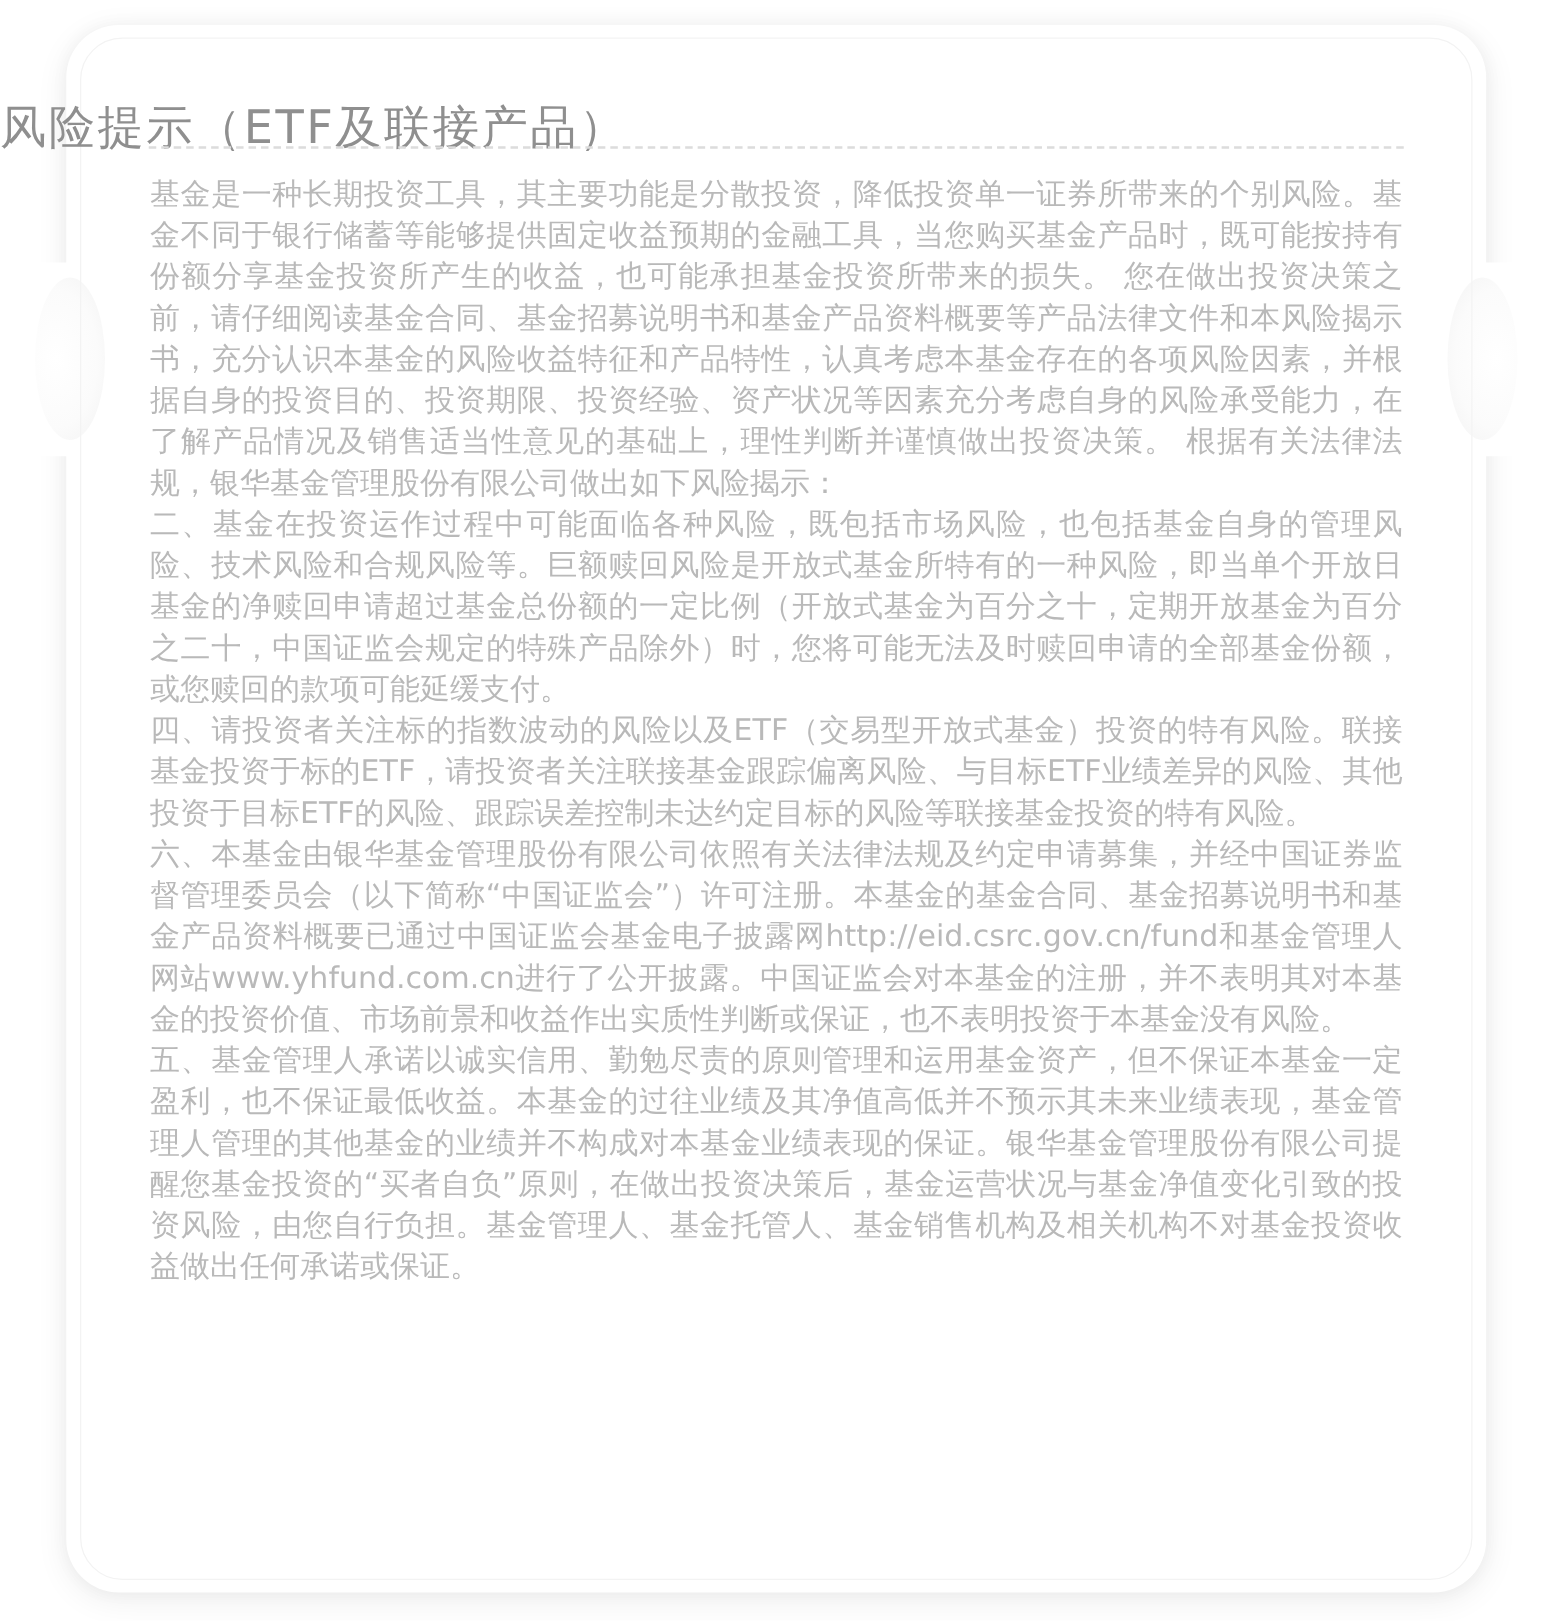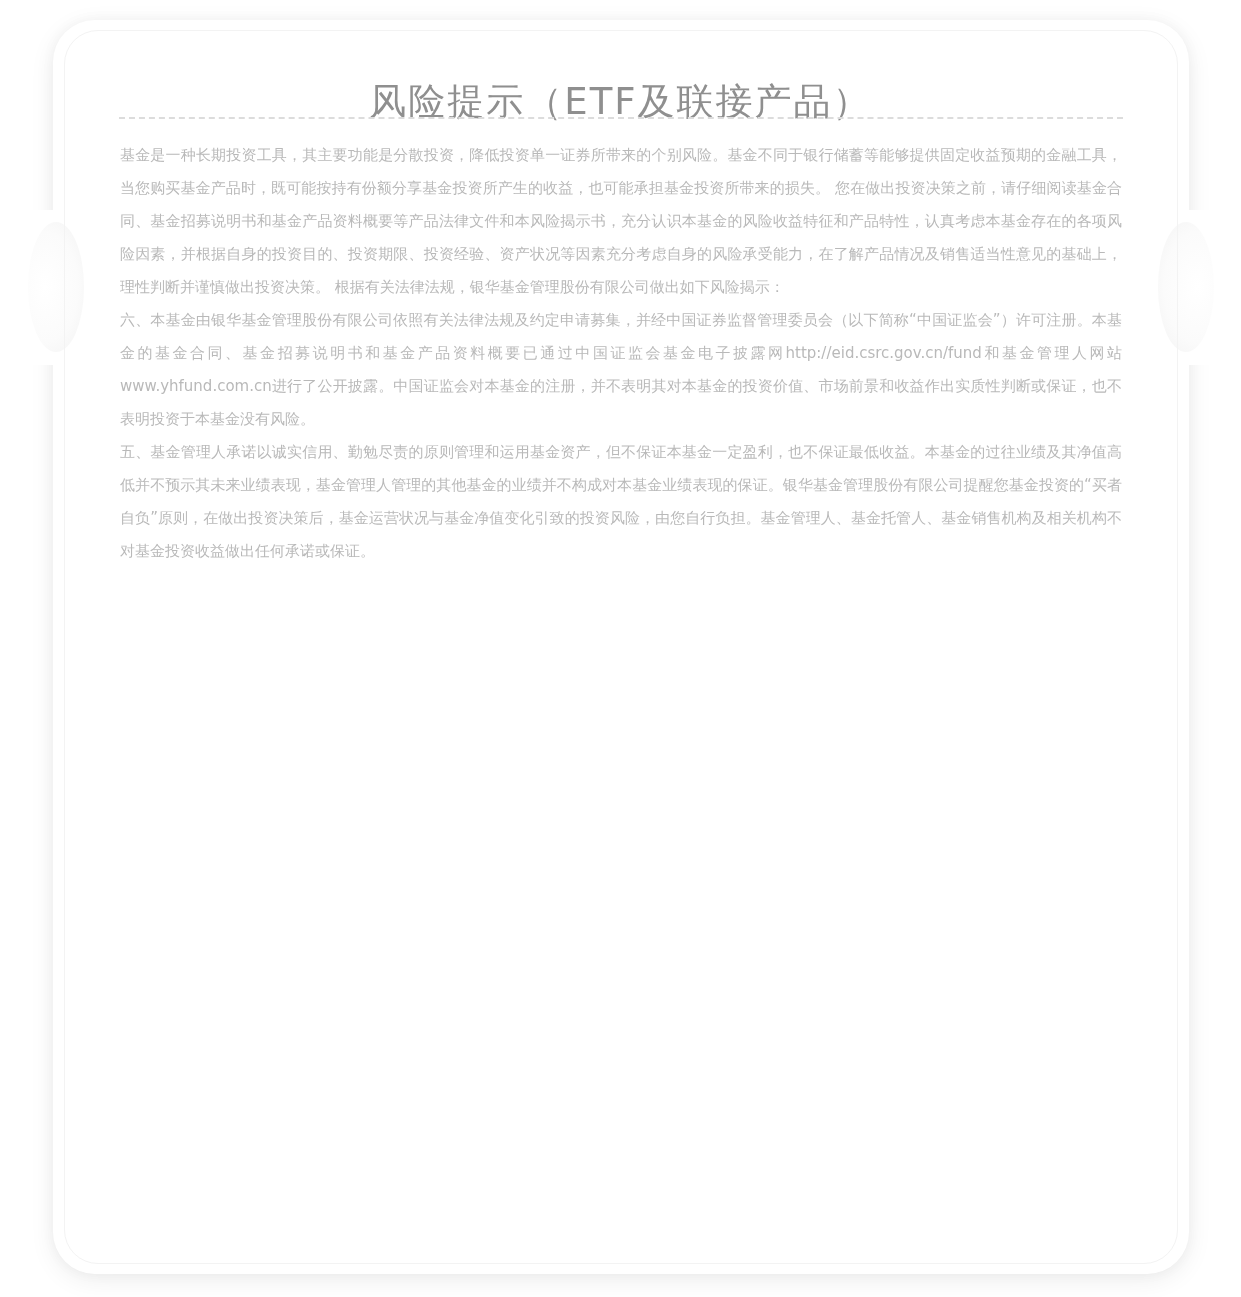--- a/index.html
+++ b/index.html
@@ -59,42 +59,42 @@
     background: #ffffff;
   }
   .notch-mask.left { left: 0px; }
   .notch-mask.right { left: 1181px; }
 
   .title {
     position: absolute;
     left: 0;
     top: 62px;
     width: 1241px;
-    text-align: center;
+    text-align: left;
     font-size: 37px;
     color: #8f8f8f;
     letter-spacing: 2px;
     font-weight: normal;
     line-height: 50px;
     margin-top: 15px;
   }
   .divider {
     position: absolute;
     left: 119px;
     top: 117px;
     width: 1004px;
     height: 0;
     border-top: 2px dashed #dcdcdc;
   }
   .content {
     position: absolute;
     left: 120px;
     top: 139px;
     width: 1002px;
-    font-size: 15px;
+    font-size: 24px;
     line-height: 33px;
     color: #b9b9b9;
     text-align: justify;
     text-justify: inter-character;
   }
   .content p {
     margin: 0;
     padding: 0;
   }
 </style>
@@ -106,15 +106,17 @@
 <div class="notch-mask right"></div>
 <div class="notch left"></div>
 <div class="notch right"></div>
 <div class="card-inner-border"></div>
 
 <h1 class="title">风险提示（ETF及联接产品）</h1>
 <div class="divider"></div>
 
 <div class="content">
   <p>基金是一种长期投资工具，其主要功能是分散投资，降低投资单一证券所带来的个别风险。基金不同于银行储蓄等能够提供固定收益预期的金融工具，当您购买基金产品时，既可能按持有份额分享基金投资所产生的收益，也可能承担基金投资所带来的损失。 您在做出投资决策之前，请仔细阅读基金合同、基金招募说明书和基金产品资料概要等产品法律文件和本风险揭示书，充分认识本基金的风险收益特征和产品特性，认真考虑本基金存在的各项风险因素，并根据自身的投资目的、投资期限、投资经验、资产状况等因素充分考虑自身的风险承受能力，在了解产品情况及销售适当性意见的基础上，理性判断并谨慎做出投资决策。 根据有关法律法规，银华基金管理股份有限公司做出如下风险揭示：</p>
+  <p>二、基金在投资运作过程中可能面临各种风险，既包括市场风险，也包括基金自身的管理风险、技术风险和合规风险等。巨额赎回风险是开放式基金所特有的一种风险，即当单个开放日基金的净赎回申请超过基金总份额的一定比例（开放式基金为百分之十，定期开放基金为百分之二十，中国证监会规定的特殊产品除外）时，您将可能无法及时赎回申请的全部基金份额，或您赎回的款项可能延缓支付。</p>
+  <p>四、请投资者关注标的指数波动的风险以及ETF（交易型开放式基金）投资的特有风险。联接基金投资于标的ETF，请投资者关注联接基金跟踪偏离风险、与目标ETF业绩差异的风险、其他投资于目标ETF的风险、跟踪误差控制未达约定目标的风险等联接基金投资的特有风险。</p>
   <p>六、本基金由银华基金管理股份有限公司依照有关法律法规及约定申请募集，并经中国证券监督管理委员会（以下简称“中国证监会”）许可注册。本基金的基金合同、基金招募说明书和基金产品资料概要已通过中国证监会基金电子披露网http://eid.csrc.gov.cn/fund和基金管理人网站www.yhfund.com.cn进行了公开披露。中国证监会对本基金的注册，并不表明其对本基金的投资价值、市场前景和收益作出实质性判断或保证，也不表明投资于本基金没有风险。</p>
   <p>五、基金管理人承诺以诚实信用、勤勉尽责的原则管理和运用基金资产，但不保证本基金一定盈利，也不保证最低收益。本基金的过往业绩及其净值高低并不预示其未来业绩表现，基金管理人管理的其他基金的业绩并不构成对本基金业绩表现的保证。银华基金管理股份有限公司提醒您基金投资的“买者自负”原则，在做出投资决策后，基金运营状况与基金净值变化引致的投资风险，由您自行负担。基金管理人、基金托管人、基金销售机构及相关机构不对基金投资收益做出任何承诺或保证。</p>
 </div>
 
 </body></html>

